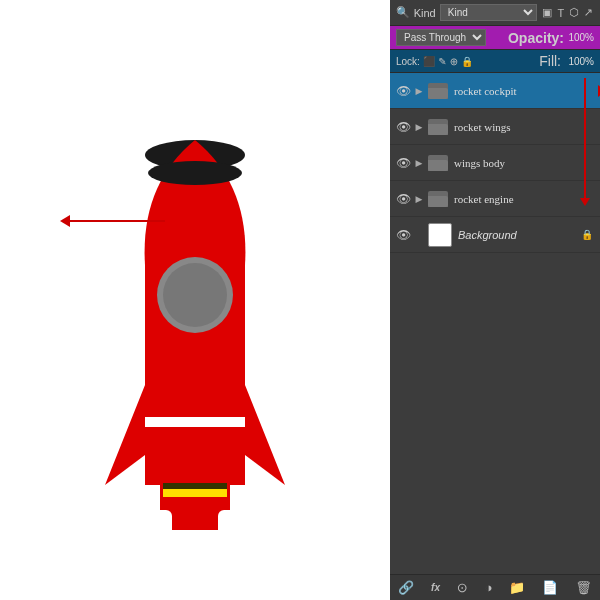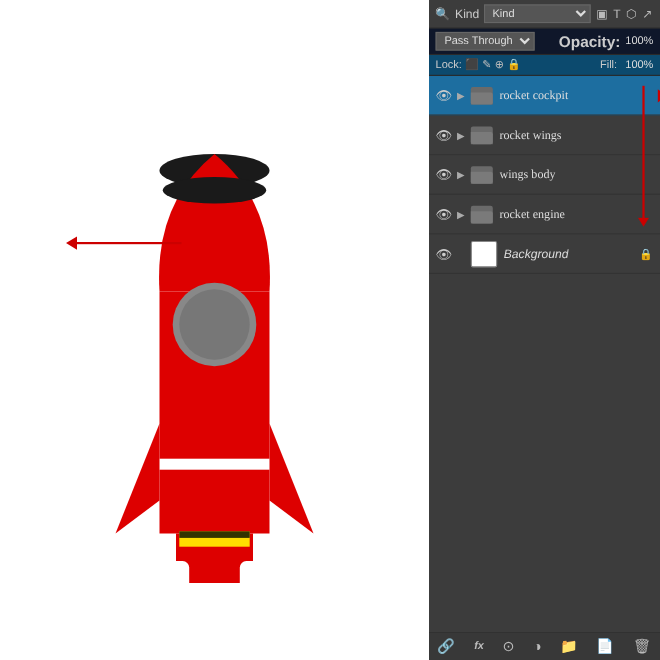--- a/index.html
+++ b/index.html
@@ -96,21 +96,21 @@
       color: #bbb;
       font-size: 11px;
       cursor: pointer;
       background: none;
       border: none;
       padding: 0 1px;
     }
 
     
     .blend-row {
-      background: #0f172a;
+      background: #a21caf;
       padding: 3px 6px;
       display: flex;
       align-items: center;
       gap: 0;
       border-bottom: 1px solid #2a2a2a;
     }
     .blend-select {
       background: #555;
       border: 1px solid #666;
       color: #ddd;
@@ -148,21 +148,21 @@
       display: flex;
       gap: 3px;
     }
     .lock-icon {
       color: #bbb;
       font-size: 10px;
       cursor: pointer;
     }
     .fill-label {
       color: #ccc;
-      font-size: 10px;
+      font-size: 14px;
       margin-left: auto;
     }
     .fill-value {
       color: #ddd;
       font-size: 10px;
       width: 30px;
       text-align: right;
     }
 
     

